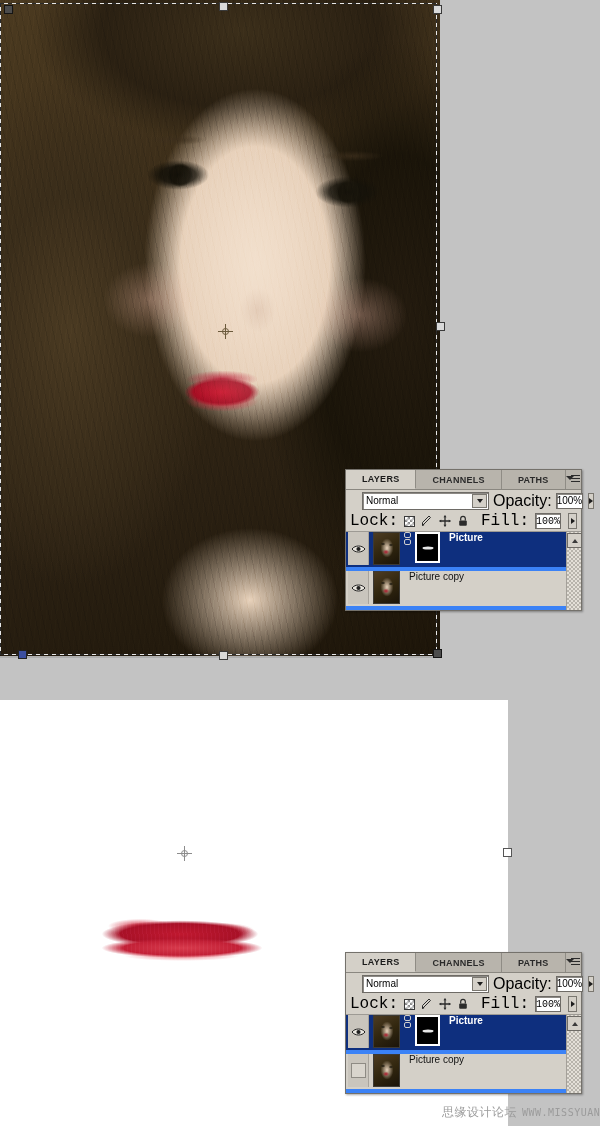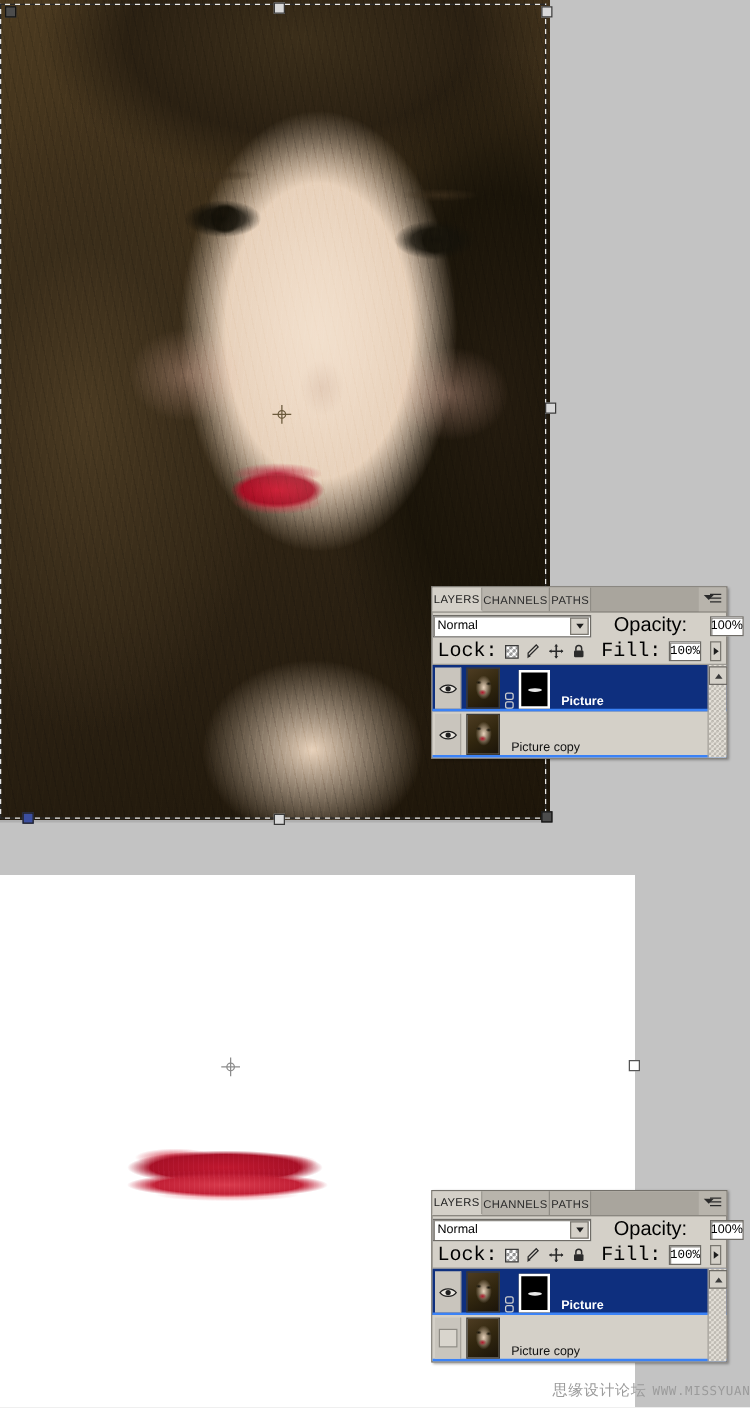--- a/index.html
+++ b/index.html
@@ -178,23 +178,23 @@
   .panel-tabs {
     display: flex;
     align-items: stretch;
     height: 19px;
     background: #a9a59d;
     border-bottom: 1px solid #8a8780;
     position: relative;
   }
   .panel-tab {
     display: flex; align-items: center; justify-content: center;
-    padding: 0 1px;
+    padding: 0 16px;
     font-size: 9px;
-    font-weight: normal;
+    font-weight: bold;
     letter-spacing: 0.3px;
     color: #2a2a2a;
     background: #b8b4ac;
     border-right: 1px solid #8f8c85;
     cursor: default;
   }
   .panel-tab.active {
     background: #d4d0c8;
     color: #1a1a1a;
     border-bottom: 1px solid #d4d0c8;
@@ -221,22 +221,22 @@
     width: 0; height: 0;
     border-left: 4px solid transparent;
     border-right: 4px solid transparent;
     border-top: 4px solid #2b2b2b;
   }
 
   .panel-row {
     display: flex;
     align-items: center;
     height: 21px;
-    padding: 0 0;
-    gap: 18px;
+    padding: 0 16px;
+    gap: 4px;
   }
   .blend-select {
     flex: 0 0 auto;
     width: 122px;
     height: 16px;
     background: #ffffff;
     border: 1px solid #6e6b66;
     box-shadow: inset 1px 1px 0 #8d8a85;
     display: flex; align-items: center;
     padding-left: 3px;
@@ -302,23 +302,23 @@
     background-position: 0 0, 2.5px 2.5px;
   }
   .spacer { flex: 1; }
 
   .layers-list {
     background: #d4d0c8;
     position: relative;
   }
   .layer-row {
     display: flex;
-    align-items: flex-end;
+    align-items: flex-start;
     height: 35px;
-    border-bottom: 2px solid #3b82f6;
+    border-bottom: 4px solid #3b82f6;
     padding-left: 2px;
     position: relative;
   }
   .layer-row.selected { background: #0e2f7e; }
   .layer-row.selected .layer-name { color: #ffffff; font-weight: bold; }
   .eye-cell {
     width: 20px; height: 33px;
     display: flex; align-items: center; justify-content: center;
     border-right: 1px solid #a8a49d;
     background: #c9c5bd;

